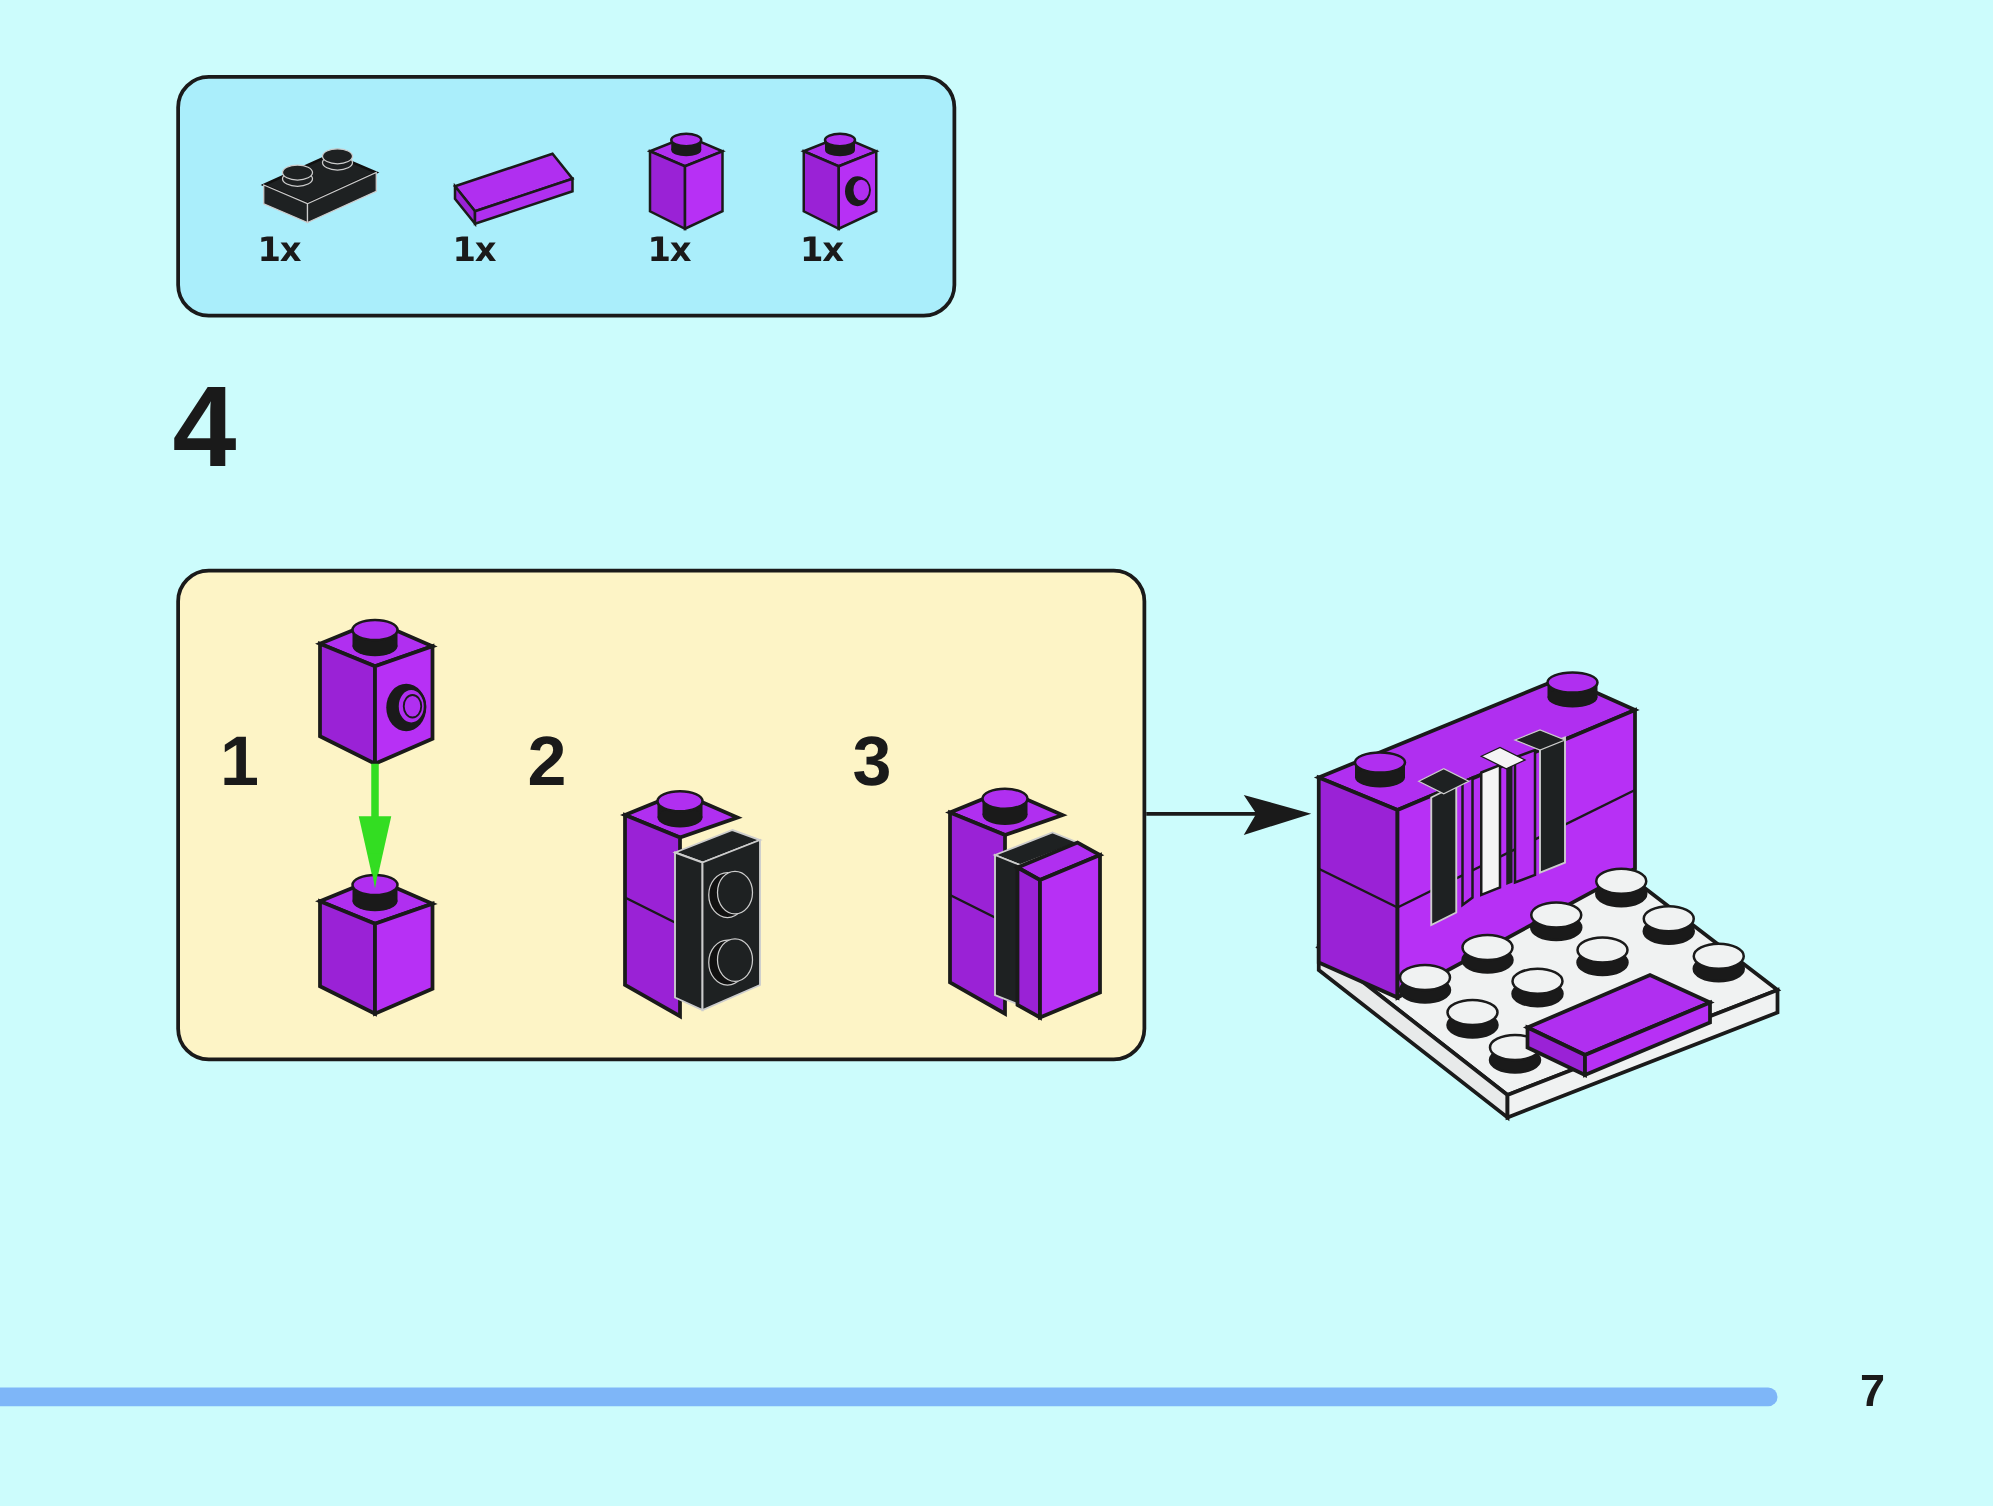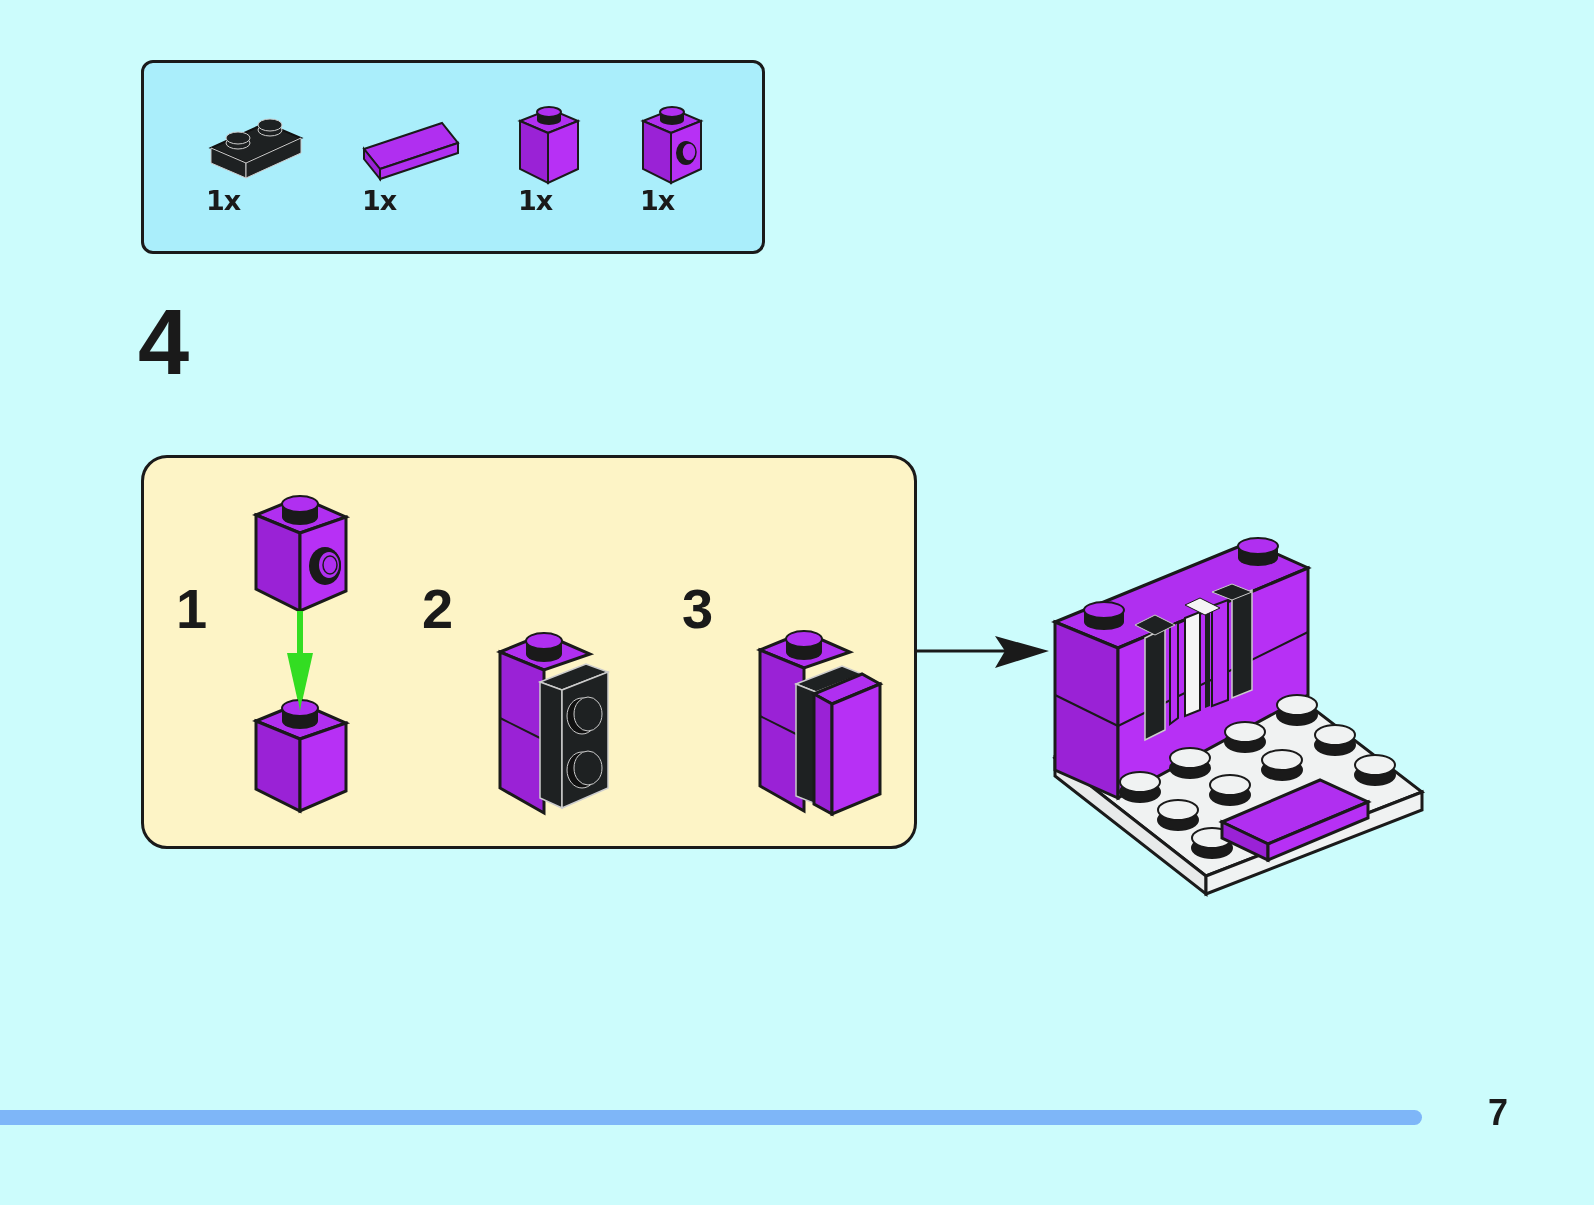--- a/index.html
+++ b/index.html
@@ -1,17 +1,17 @@
 <!DOCTYPE html>
 <html><head>
 <meta charset="utf-8">
 <style>
   html,body{margin:0;padding:0;}
   body{width:1594px;height:1205px;background:#ccfcfc;position:relative;overflow:hidden;font-family:"DejaVu Sans",sans-serif;}
-  .parts-box{position:absolute;left:141px;top:60px;width:624px;height:194px;background:#aaeefb;border:3px solid #1a1a1a;border-radius:12px;box-sizing:border-box;}
+  .parts-box{position:absolute;left:141px;top:60px;width:624px;height:194px;background:#aaeefb;border:3px solid #1a1a1a;border-radius:26px;box-sizing:border-box;}
   .part{position:absolute;}
   .qty{position:absolute;font-weight:bold;font-size:27px;color:#1a1a1a;letter-spacing:-1px;}
   .step-num{position:absolute;left:138px;top:290px;font-size:92px;font-weight:bold;color:#1a1a1a;font-family:"Liberation Sans",sans-serif;}
   .sub-box{position:absolute;left:141px;top:455px;width:776px;height:394px;background:#fdf4c6;border:3px solid #1a1a1a;border-radius:26px;box-sizing:border-box;}
   .sub-num{position:absolute;font-size:56px;font-weight:bold;color:#1a1a1a;font-family:"Liberation Sans",sans-serif;}
   svg{position:absolute;overflow:visible;}
   .bar{position:absolute;left:0;top:1110px;width:1422px;height:15px;background:#7eb6f8;border-radius:0 8px 8px 0;}
   .page-num{position:absolute;left:1488px;top:1092px;font-size:36px;font-weight:bold;color:#1a1a1a;font-family:"Liberation Sans",sans-serif;}
 </style>
 </head>

